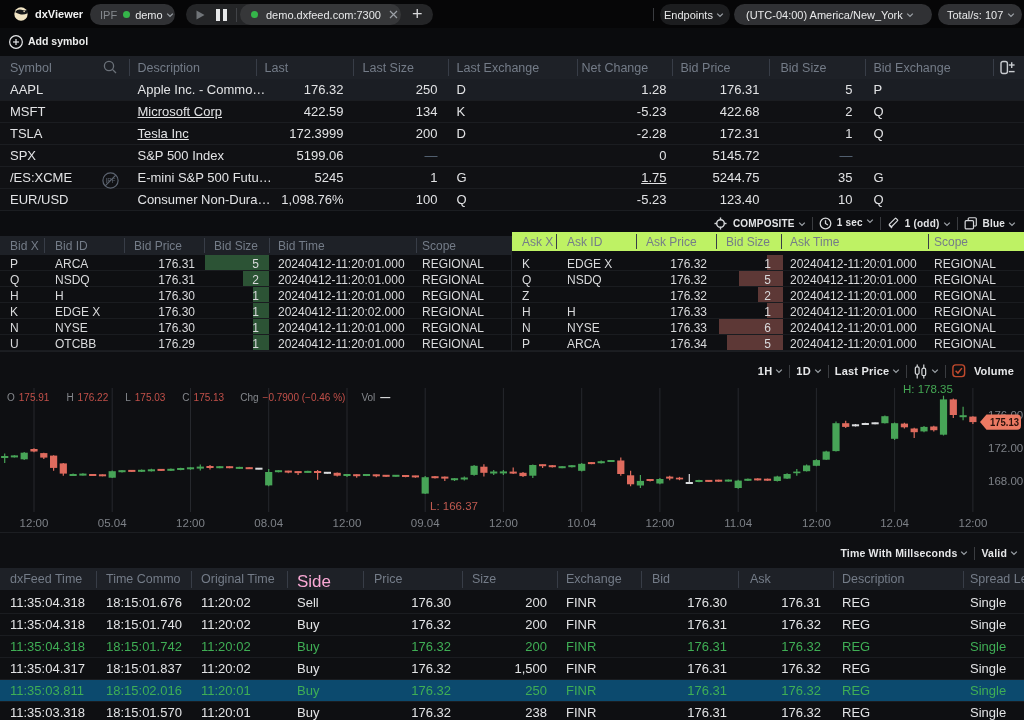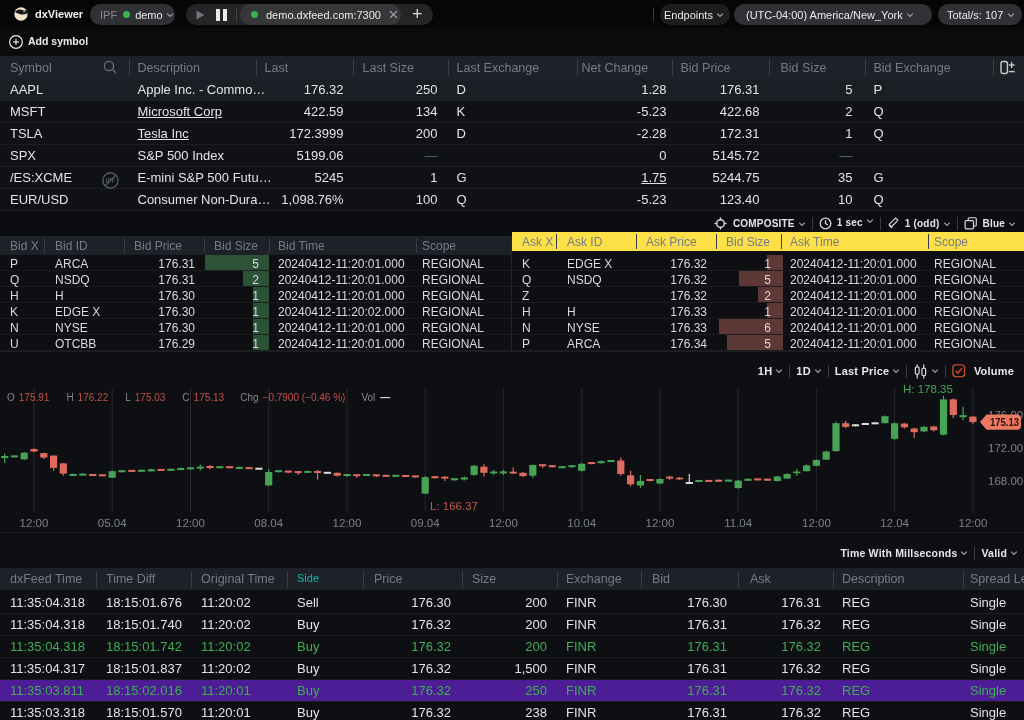--- a/index.html
+++ b/index.html
@@ -265,21 +265,21 @@
   </div>
 <div class="abs" style="left:0px;top:335px;width:512px;height:16px;background:#0e0f12;border-bottom:1px solid #1a1c20">
     <div style="position:absolute;left:253px;top:0;width:16px;height:15px;background:#2c5335"></div>
     <div style="position:absolute;top:1.5px;color:#d9dadc;font-size:12px;left:10px;">U</div>
     <div style="position:absolute;top:1.5px;color:#d9dadc;font-size:12px;left:55px;">OTCBB</div>
     <div style="position:absolute;top:1.5px;color:#d9dadc;font-size:12px;right:317px;">176.29</div>
     <div style="position:absolute;top:1.5px;color:#d9dadc;font-size:12px;right:253px;">1</div>
     <div style="position:absolute;top:1.5px;color:#d9dadc;font-size:12px;left:278px;">20240412-11:20:01.000</div>
     <div style="position:absolute;top:1.5px;color:#d9dadc;font-size:12px;left:422px;">REGIONAL</div>
   </div>
-<div class="abs" style="left:512px;top:232px;width:512px;height:19px;background:#fde047">
+<div class="abs" style="left:512px;top:232px;width:512px;height:19px;background:#bef264">
     <div style="position:absolute;left:10px;top:3px;color:#747c88;font-size:12px">Ask X</div>
     <div style="position:absolute;left:55px;top:3px;color:#747c88;font-size:12px">Ask ID</div>
     <div style="position:absolute;left:134px;top:3px;color:#747c88;font-size:12px">Ask Price</div>
     <div style="position:absolute;left:214px;top:3px;color:#747c88;font-size:12px">Bid Size</div>
     <div style="position:absolute;left:278px;top:3px;color:#747c88;font-size:12px">Ask Time</div>
     <div style="position:absolute;left:422px;top:3px;color:#747c88;font-size:12px">Scope</div>
     <div style="position:absolute;left:44px;top:2px;width:1px;height:15px;background:#383d47"></div>
     <div style="position:absolute;left:124px;top:2px;width:1px;height:15px;background:#383d47"></div>
     <div style="position:absolute;left:204px;top:2px;width:1px;height:15px;background:#383d47"></div>
     <div style="position:absolute;left:269px;top:2px;width:1px;height:15px;background:#383d47"></div>
@@ -630,23 +630,23 @@
         <path d="M1.2 2.6 L4 5.4 L6.8 2.6" fill="none" stroke="#9ba0a6" stroke-width="1.3"></path>
       </svg></span>
     <span style="width:1px;height:13px;background:#3a3c40;margin:0 6px"></span>
     <span style="display:flex;align-items:center">Valid<svg width="8" height="8" viewBox="0 0 8 8" style="margin-left:3px">
         <path d="M1.2 2.6 L4 5.4 L6.8 2.6" fill="none" stroke="#9ba0a6" stroke-width="1.3"></path>
       </svg></span>
     <span style="width:6px"></span>
   </div>
 <div class="abs" style="left:0;top:568px;width:1024px;height:22px;background:#1e2127">
     <div style="position:absolute;left:10px;top:4px;color:#747c88;font-size:12.5px">dxFeed Time</div>
-    <div style="position:absolute;left:106px;top:4px;color:#747c88;font-size:12.5px">Time Diff</div>
+    <div style="position:absolute;left:106px;top:4px;color:#747c88;font-size:12.5px">Time Commo</div>
     <div style="position:absolute;left:201px;top:4px;color:#747c88;font-size:12.5px">Original Time</div>
-    <div style="position:absolute;left:297px;top:4px;color:#14b8a6;font-size:11px">Side</div>
+    <div style="position:absolute;left:297px;top:4px;color:#f9a8d4;font-size:17px">Side</div>
     <div style="position:absolute;left:374px;top:4px;color:#747c88;font-size:12.5px">Price</div>
     <div style="position:absolute;left:472px;top:4px;color:#747c88;font-size:12.5px">Size</div>
     <div style="position:absolute;left:566px;top:4px;color:#747c88;font-size:12.5px">Exchange</div>
     <div style="position:absolute;left:652px;top:4px;color:#747c88;font-size:12.5px">Bid</div>
     <div style="position:absolute;left:750px;top:4px;color:#747c88;font-size:12.5px">Ask</div>
     <div style="position:absolute;left:842px;top:4px;color:#747c88;font-size:12.5px">Description</div>
     <div style="position:absolute;left:970px;top:4px;color:#747c88;font-size:12.5px">Spread Leg</div>
     <div style="position:absolute;left:96px;top:2.5px;width:1px;height:17px;background:#383d47"></div>
     <div style="position:absolute;left:191px;top:2.5px;width:1px;height:17px;background:#383d47"></div>
     <div style="position:absolute;left:287px;top:2.5px;width:1px;height:17px;background:#383d47"></div>
@@ -703,21 +703,21 @@
     <div style="position:absolute;top:0;height:100%;display:flex;align-items:center;font-size:13px;color:#e2e3e5;left:201px;">11:20:02</div>
     <div style="position:absolute;top:0;height:100%;display:flex;align-items:center;font-size:13px;color:#e2e3e5;left:297px;">Buy</div>
     <div style="position:absolute;top:0;height:100%;display:flex;align-items:center;font-size:13px;color:#e2e3e5;right:573px;">176.32</div>
     <div style="position:absolute;top:0;height:100%;display:flex;align-items:center;font-size:13px;color:#e2e3e5;right:477px;">1,500</div>
     <div style="position:absolute;top:0;height:100%;display:flex;align-items:center;font-size:13px;color:#e2e3e5;left:566px;">FINR</div>
     <div style="position:absolute;top:0;height:100%;display:flex;align-items:center;font-size:13px;color:#e2e3e5;right:297px;">176.31</div>
     <div style="position:absolute;top:0;height:100%;display:flex;align-items:center;font-size:13px;color:#e2e3e5;right:203px;">176.32</div>
     <div style="position:absolute;top:0;height:100%;display:flex;align-items:center;font-size:13px;color:#e2e3e5;left:842px;">REG</div>
     <div style="position:absolute;top:0;height:100%;display:flex;align-items:center;font-size:13px;color:#e2e3e5;left:970px;">Single</div>
   </div>
-<div class="abs" style="left:0;top:680px;width:1024px;height:22px;background:#4c1d95;border-bottom:1px solid #1a1c20">
+<div class="abs" style="left:0;top:680px;width:1024px;height:22px;background:#0c4a6e;border-bottom:1px solid #1a1c20">
     <div style="position:absolute;top:0;height:100%;display:flex;align-items:center;font-size:13px;color:#3fae55;left:10px;">11:35:03.811</div>
     <div style="position:absolute;top:0;height:100%;display:flex;align-items:center;font-size:13px;color:#3fae55;left:106px;">18:15:02.016</div>
     <div style="position:absolute;top:0;height:100%;display:flex;align-items:center;font-size:13px;color:#3fae55;left:201px;">11:20:01</div>
     <div style="position:absolute;top:0;height:100%;display:flex;align-items:center;font-size:13px;color:#3fae55;left:297px;">Buy</div>
     <div style="position:absolute;top:0;height:100%;display:flex;align-items:center;font-size:13px;color:#3fae55;right:573px;">176.32</div>
     <div style="position:absolute;top:0;height:100%;display:flex;align-items:center;font-size:13px;color:#3fae55;right:477px;">250</div>
     <div style="position:absolute;top:0;height:100%;display:flex;align-items:center;font-size:13px;color:#3fae55;left:566px;">FINR</div>
     <div style="position:absolute;top:0;height:100%;display:flex;align-items:center;font-size:13px;color:#3fae55;right:297px;">176.31</div>
     <div style="position:absolute;top:0;height:100%;display:flex;align-items:center;font-size:13px;color:#3fae55;right:203px;">176.32</div>
     <div style="position:absolute;top:0;height:100%;display:flex;align-items:center;font-size:13px;color:#3fae55;left:842px;">REG</div>

